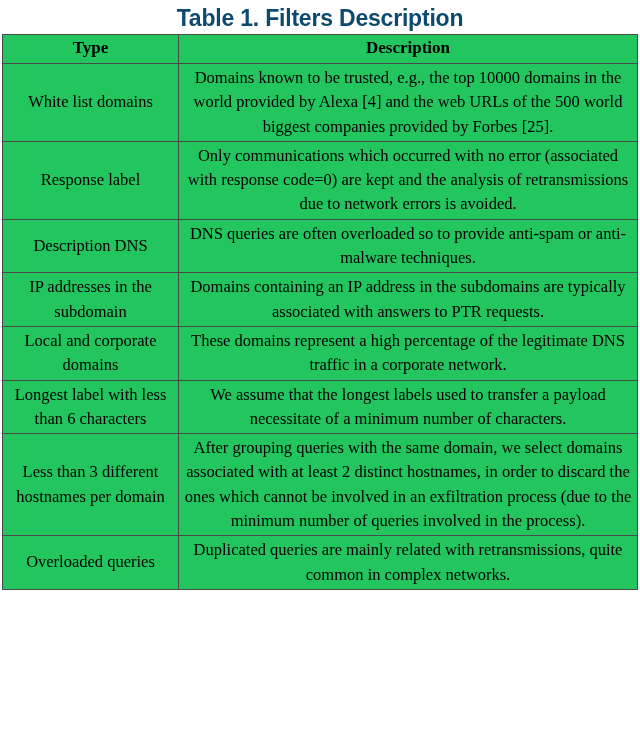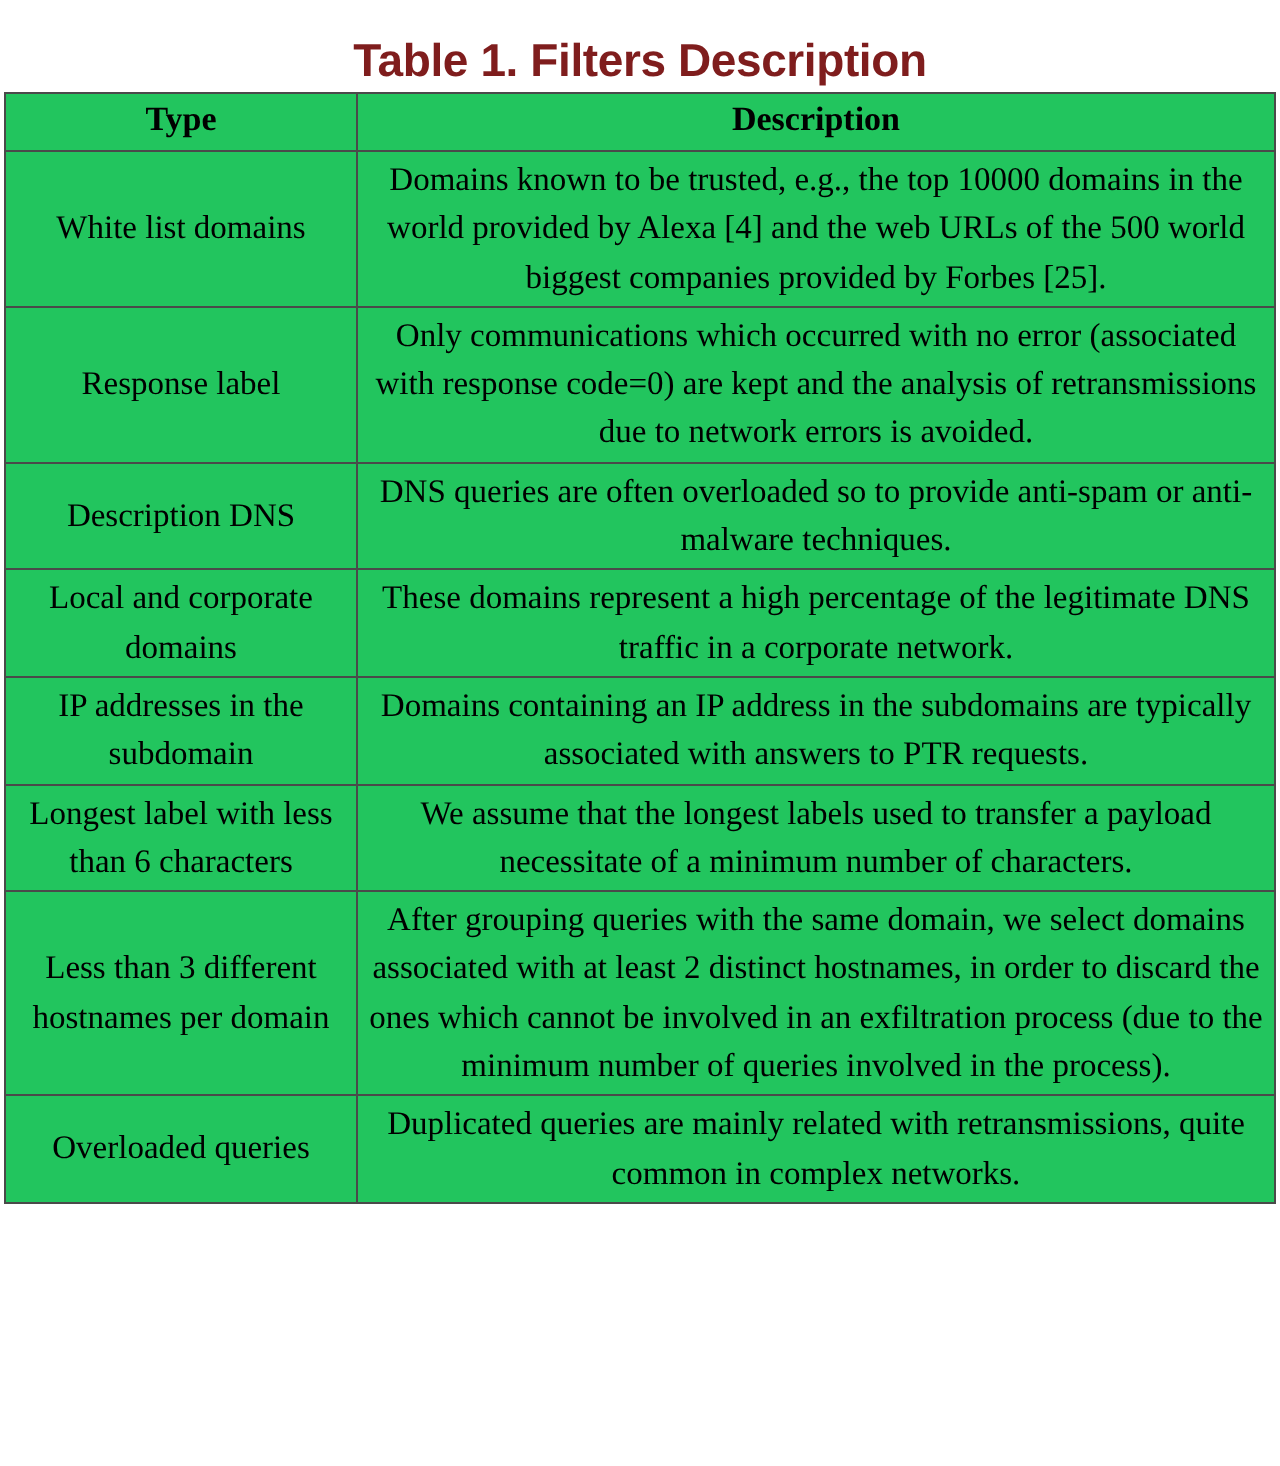--- a/index.html
+++ b/index.html
@@ -22,23 +22,23 @@
     height: 733px;
     box-sizing: border-box;
   }
 
   .table-title {
     font-family: "Liberation Sans", sans-serif;
     font-weight: bold;
     font-size: 23px;
     line-height: 26px;
     text-align: center;
-    color: #7f1d1d;
+    color: #0c4a6e;
     letter-spacing: -0.2px;
-    margin: 16px;
+    margin: 4px;
     padding: 1px 0 3px 0;
     height: 28px;
     box-sizing: border-box;
     overflow: hidden;
   }
 
   .table-wrap {
     position: absolute;
     left: 2px;
     top: 30px;
@@ -108,26 +108,26 @@
         </tr>
         <tr>
           <td class="cell-type">Response label</td>
           <td class="cell-desc">Only communications which occurred with no error (associated with response code=0) are kept and the analysis of retransmissions due to network errors is avoided.</td>
         </tr>
         <tr>
           <td class="cell-type">Description DNS</td>
           <td class="cell-desc">DNS queries are often overloaded so to provide anti-spam or anti-malware techniques.</td>
         </tr>
         <tr>
+          <td class="cell-type">IP addresses in the subdomain</td>
+          <td class="cell-desc">Domains containing an IP address in the subdomains are typically associated with answers to PTR requests.</td>
+        </tr>
+        <tr>
           <td class="cell-type">Local and corporate domains</td>
           <td class="cell-desc">These domains represent a high percentage of the legitimate DNS traffic in a corporate network.</td>
-        </tr>
-        <tr>
-          <td class="cell-type">IP addresses in the subdomain</td>
-          <td class="cell-desc">Domains containing an IP address in the subdomains are typically associated with answers to PTR requests.</td>
         </tr>
         <tr>
           <td class="cell-type">Longest label with less than 6 characters</td>
           <td class="cell-desc">We assume that the longest labels used to transfer a payload necessitate of a minimum number of characters.</td>
         </tr>
         <tr>
           <td class="cell-type">Less than 3 different hostnames per domain</td>
           <td class="cell-desc">After grouping queries with the same domain, we select domains associated with at least 2 distinct hostnames, in order to discard the ones which cannot be involved in an exfiltration process (due to the minimum number of queries involved in the process).</td>
         </tr>
         <tr>

